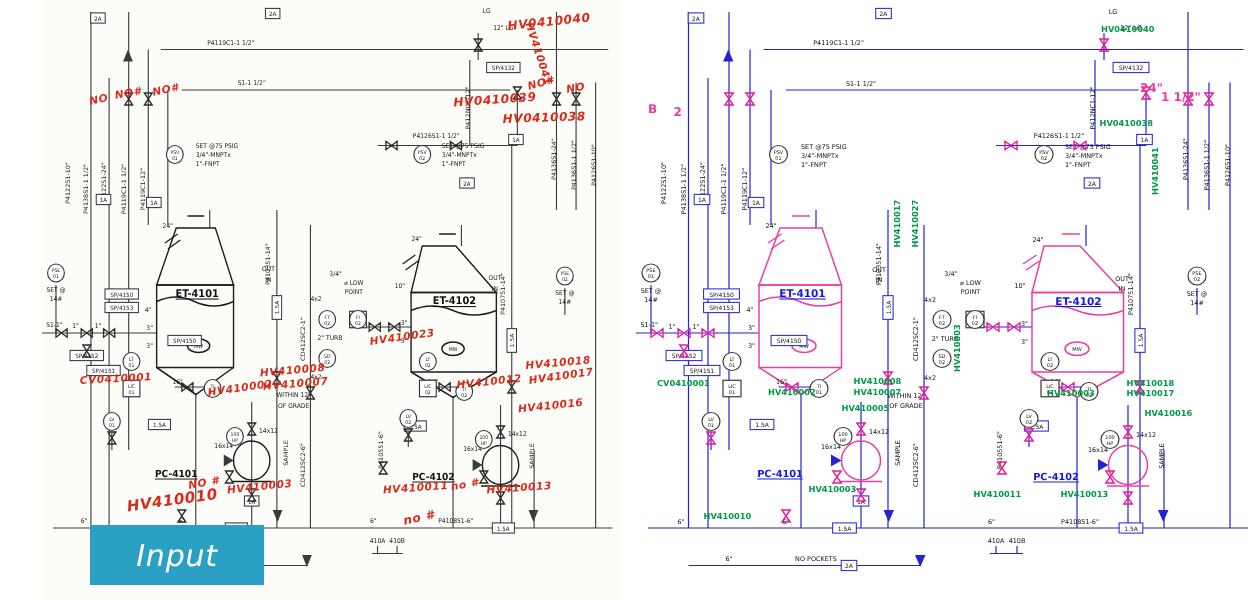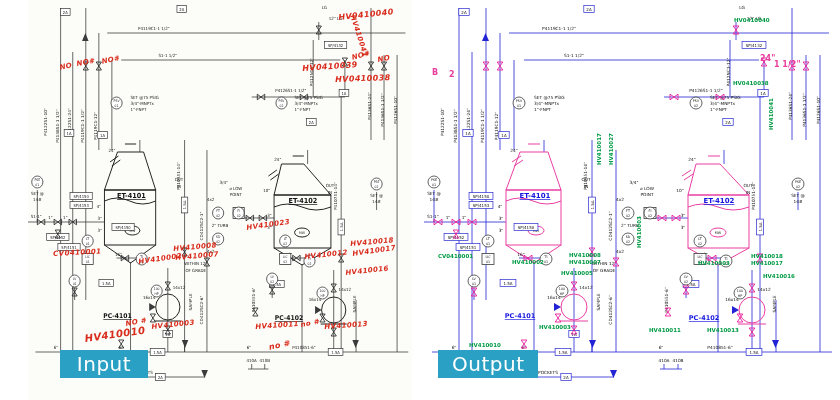--- a/index.html
+++ b/index.html
@@ -8,23 +8,23 @@
   .panel{position:absolute;top:0;height:400px;}
   #panel-input{left:28px;width:384px;background:#fcfcf8;}
   #panel-output{left:424px;width:412px;background:#ffffff;}
   .panel svg{position:absolute;left:0;top:0;width:100%;height:100%;}
   .overlay{position:absolute;left:0;top:0;width:100%;height:100%;pointer-events:none;}
   .overlay div{position:absolute;white-space:nowrap;transform-origin:left top;}
   .hand{color:#d92b1c;font-style:italic;font-weight:600;letter-spacing:.4px;
     font-family:"DejaVu Sans",sans-serif;}
   .cadnote{color:#009a44;font-weight:700;font-size:5.5px;font-family:"DejaVu Sans",sans-serif;}
   .magnote{color:#e83e9c;font-weight:700;font-size:8px;font-family:"DejaVu Sans",sans-serif;}
-  .badge{position:absolute;top:350px;height:28px;background:#2aa0c4;color:#fff;
-    display:flex;align-items:center;justify-content:center;
-    font-size:20px;padding:0 14px;letter-spacing:.5px;z-index:9;}
+  .badge{position:absolute;top:350px;height:40px;background:#2aa0c4;color:#fff;
+    display:flex;align-items:center;justify-content:center;font-style:italic;
+    font-size:20px;padding:0 28px;letter-spacing:.5px;z-index:9;}
   #badge-input{left:60px;min-width:60px;}
   #badge-output{left:438px;min-width:60px;}
   
   .scan{--pipe:#3b3b3b;--equip:#1d1d1d;--valve:#2a2a2a;--tag:#333;--txt:#1a1a1a;--inst:#333;--eqlbl:#101010;}
   .cad{--pipe:#2323d6;--equip:#ea3fa3;--valve:#e8199a;--tag:#2a2ad0;--txt:#111;--inst:#3a3a3a;--eqlbl:#1515e0;}
   .pl{stroke:var(--pipe);stroke-width:.8;fill:none;}
   .eq{stroke:var(--equip);stroke-width:1;fill:none;}
   .arr{fill:var(--pipe);stroke:none;}
   .dt{fill:var(--txt);font-family:"DejaVu Sans",sans-serif;}
   .tagbox{fill:#fff;stroke:var(--tag);stroke-width:.7;}
@@ -351,14 +351,13 @@
         <div class="cadnote" style="left: 27.9126%; top: 81%;">HV410003</div>
         <div class="cadnote" style="left: 10.9223%; top: 85.5%;">HV410010</div>
         <div class="magnote" style="left: 1.94175%; top: 17%;">B</div>
         <div class="magnote" style="left: 6.06796%; top: 17.5%;">2</div>
         <div class="magnote" style="left: 81.5534%; top: 13.5%;">24"</div>
         <div class="magnote" style="left: 84.9515%; top: 15%;">1 1/2"</div>
       </div>
   </div>
 
   <div class="badge" id="badge-input">Input</div>
-  <div class="badge" id="badge-output">Output</div>
 </div>
 
 </body></html>

